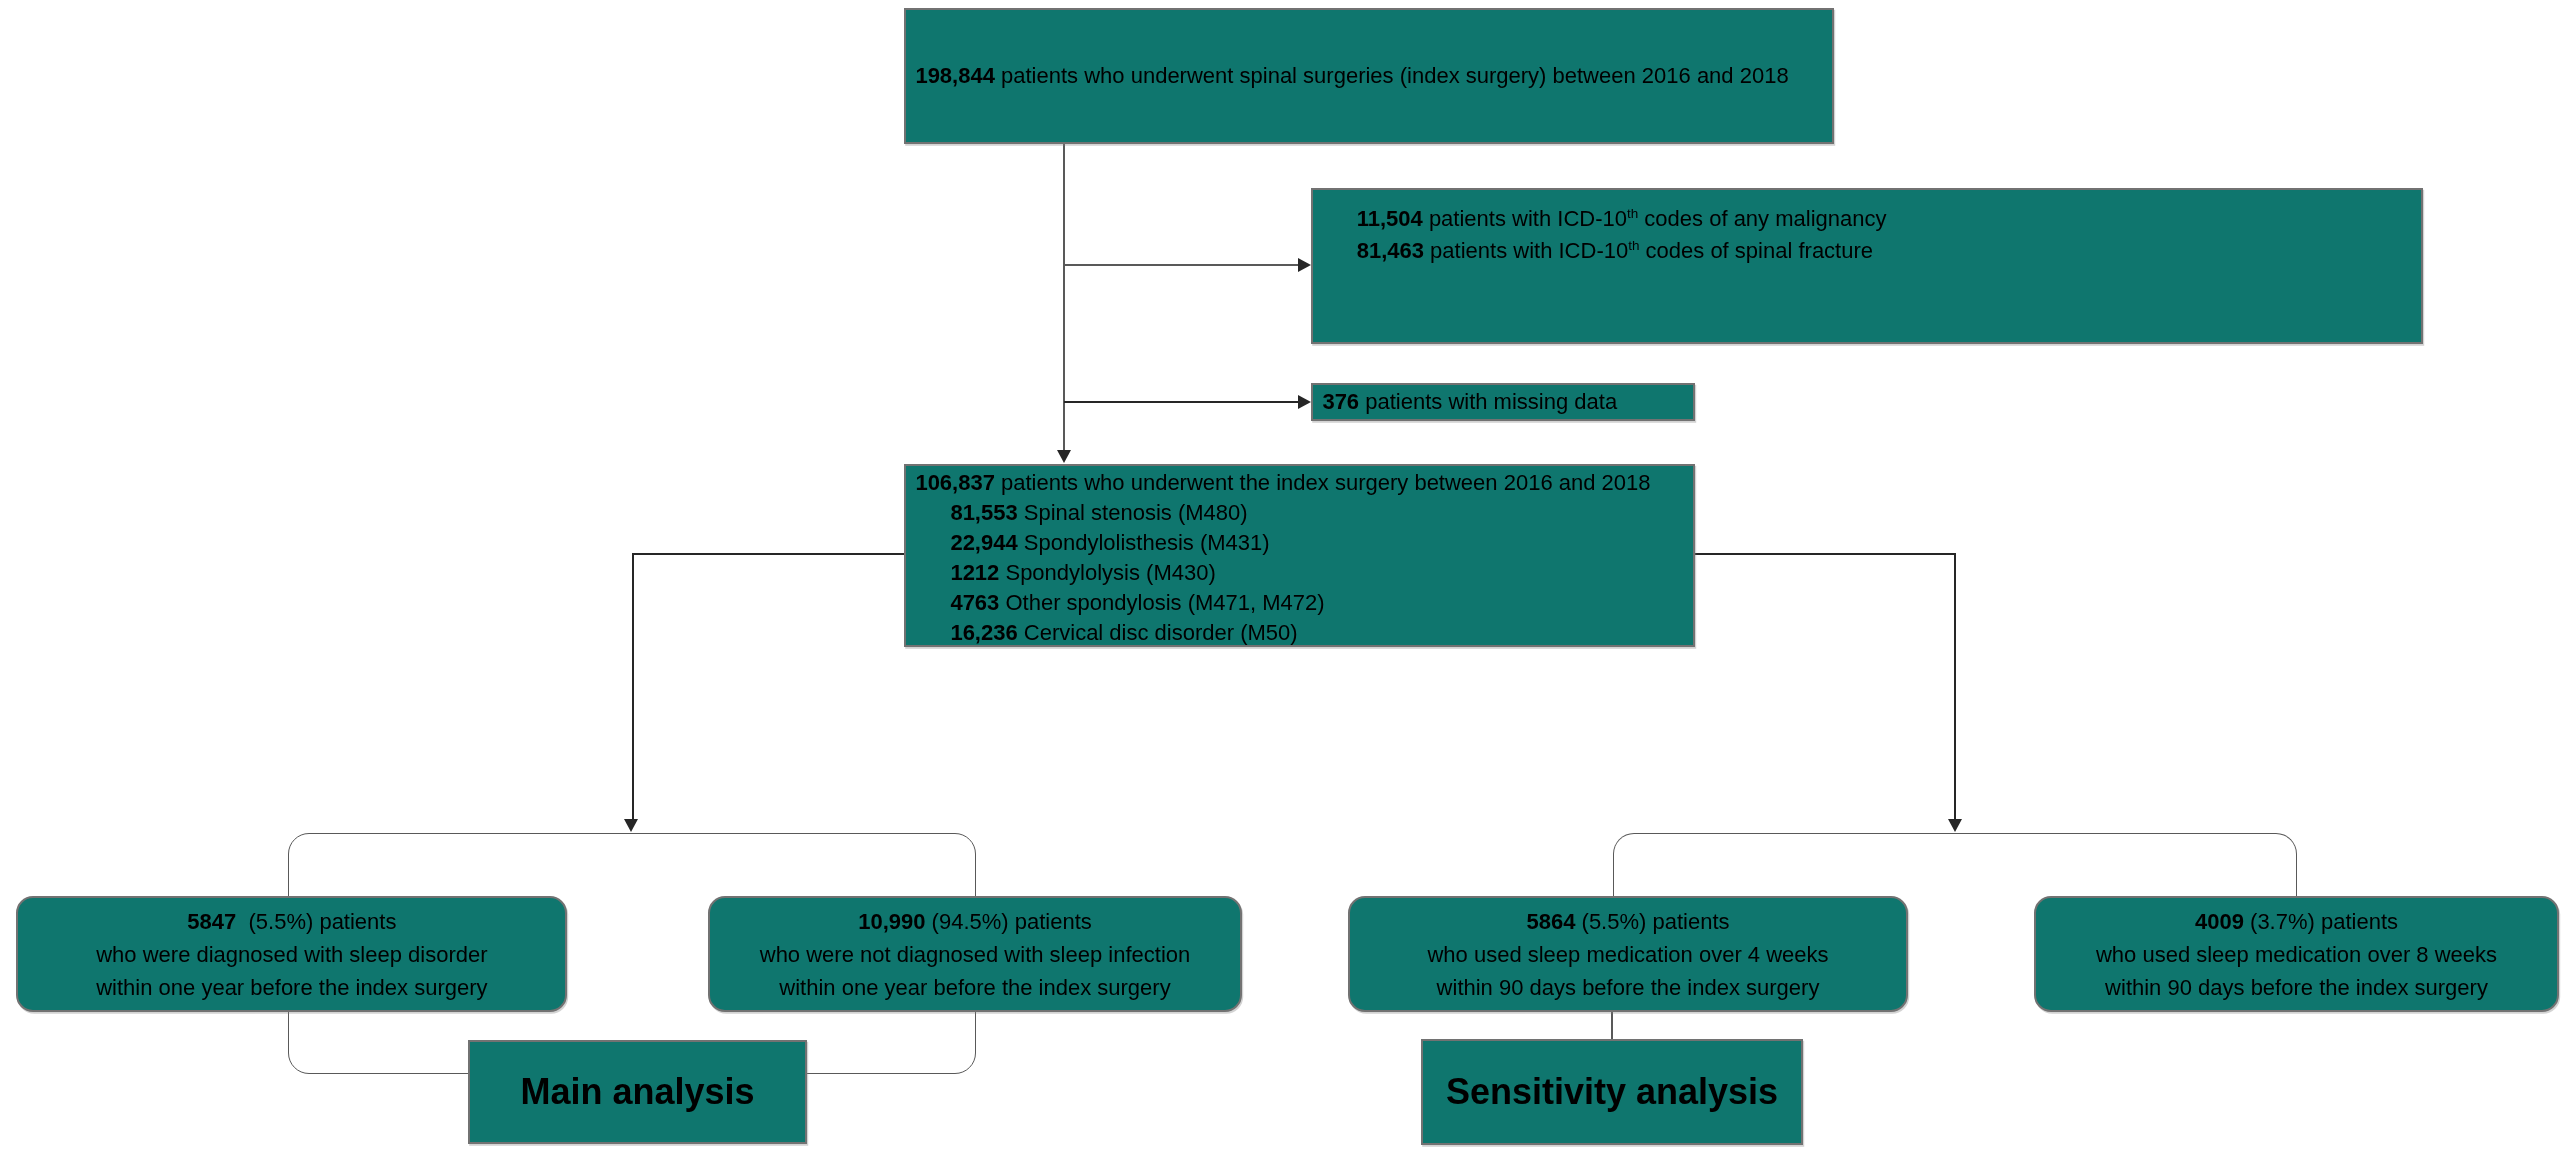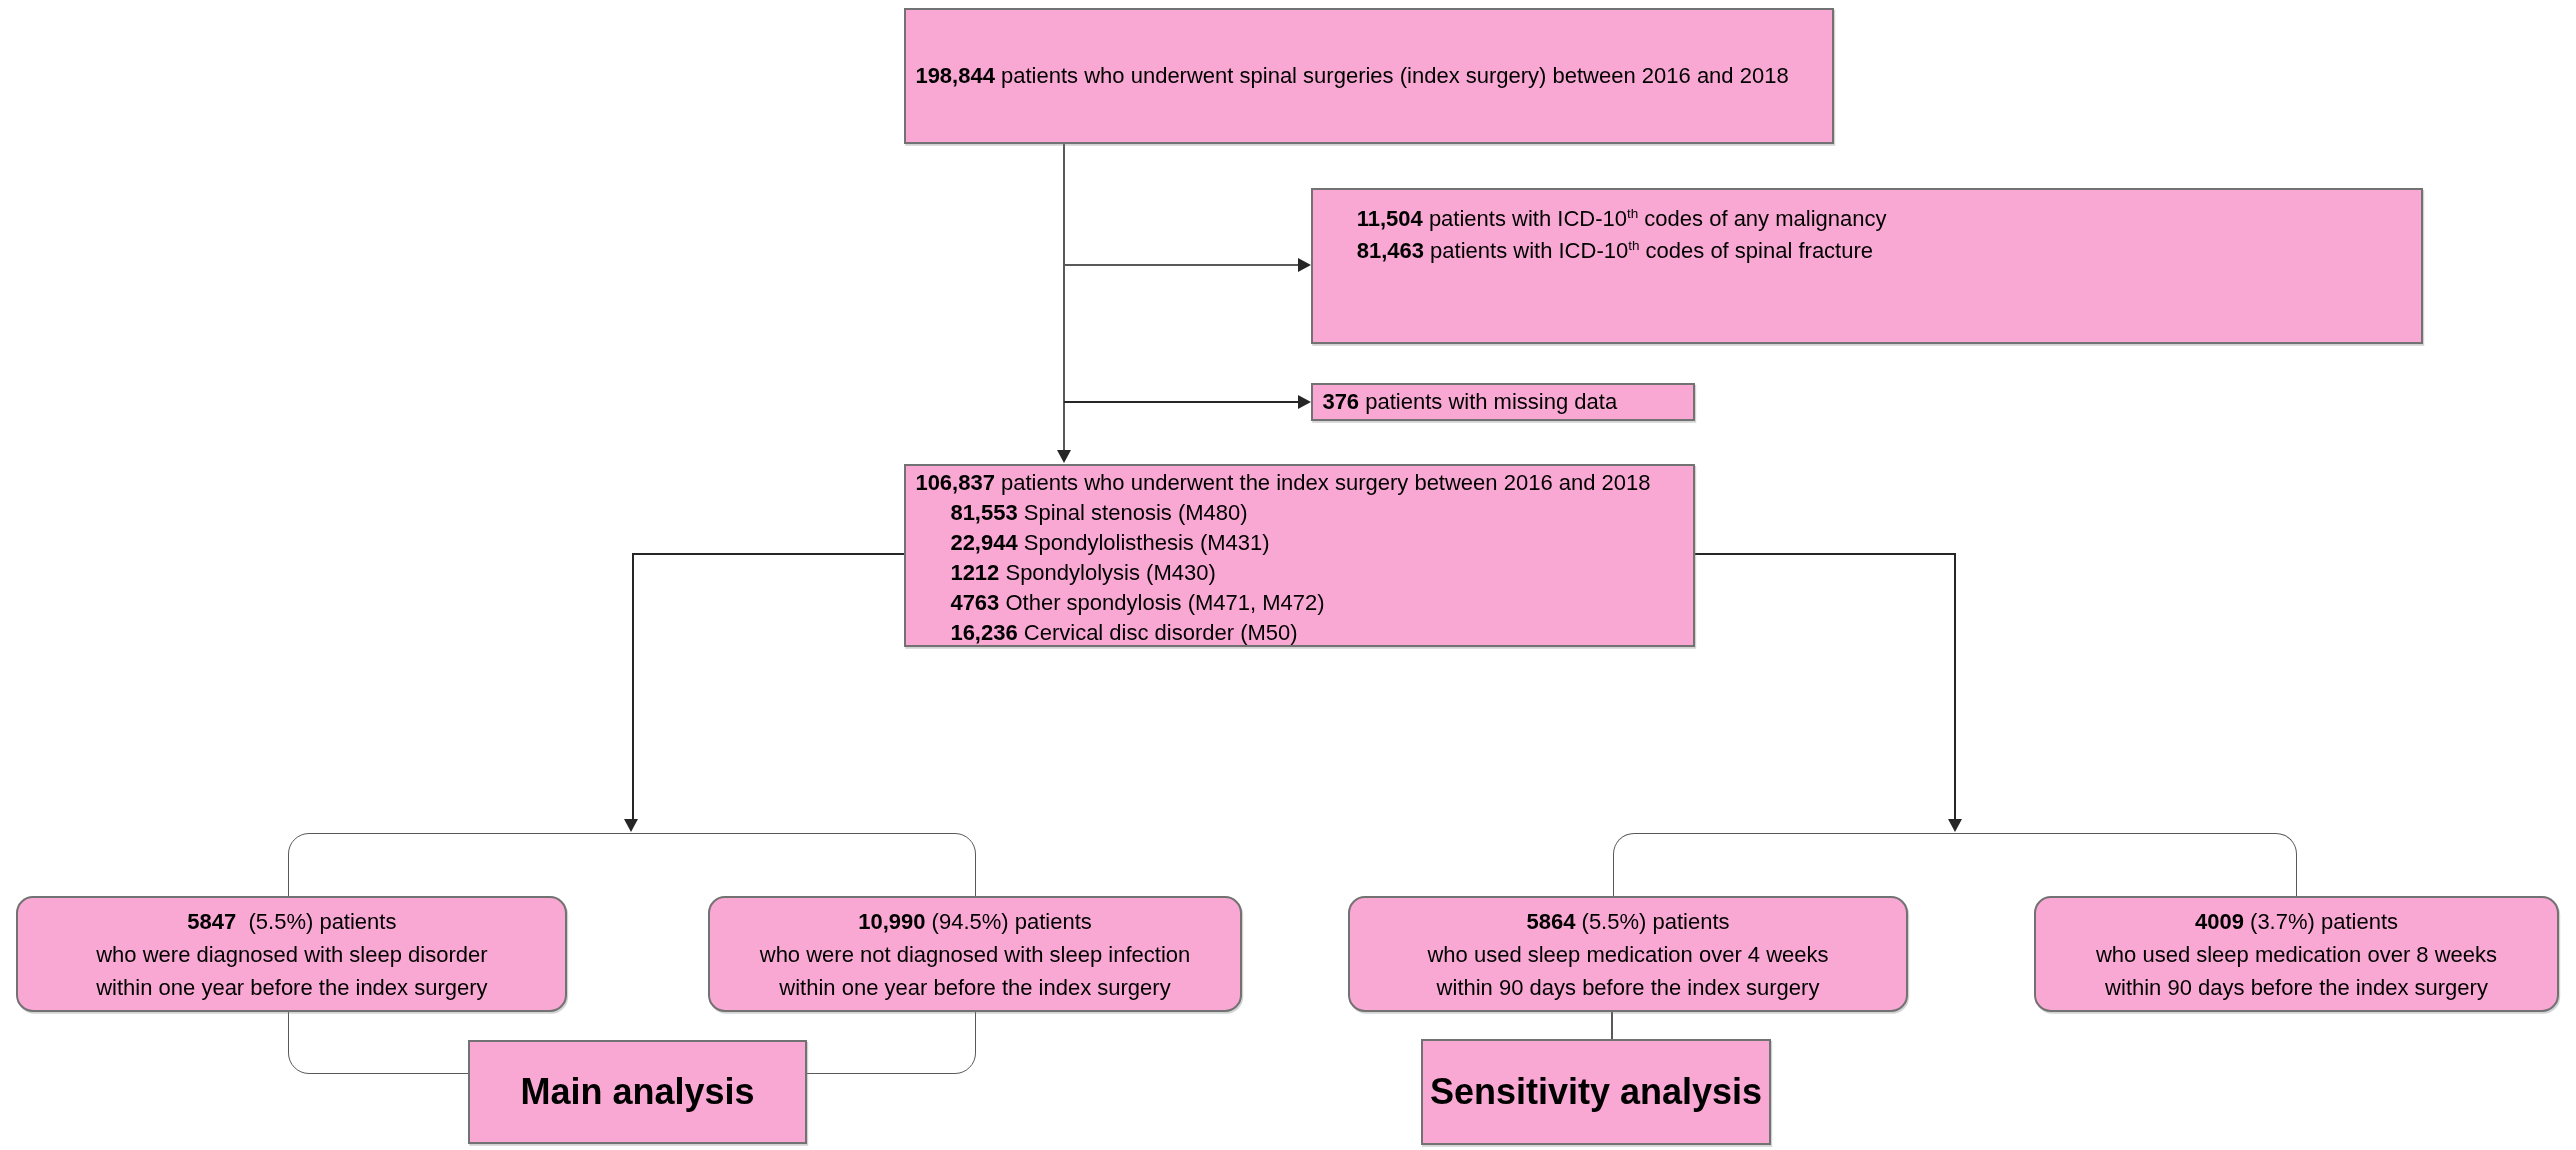--- a/index.html
+++ b/index.html
@@ -2,21 +2,21 @@
 <html style="font-size:9.4px"><head>
 <meta charset="utf-8">
 <style>
   html,body{margin:0;padding:0;background:#ffffff;}
   .canvas{
     position:relative;width:2576px;height:1150px;background:#ffffff;
     font-family:"Liberation Sans",sans-serif;color:#000;overflow:hidden;
   }
   
   .box{
-    position:absolute;background:#f9a8d4;border:2.3px solid #727272;
+    position:absolute;background:#0f766e;border:2.3px solid #727272;
     box-sizing:border-box;z-index:2;box-shadow:1.2px 1.8px 0 rgba(130,130,130,.35);
     font-size:22px;line-height:30.5px;
   }
   .vcenter{display:flex;align-items:center;}
   .center3{display:flex;flex-direction:column;justify-content:center;text-align:center;line-height:33px;border-radius:17px;}
   .b{font-weight:bold;}
   span.pre,span.b{white-space:pre;}
   sup{font-size:13.5px;vertical-align:super;line-height:0;}
   .labelbox{display:flex;align-items:center;justify-content:center;font-size:36px;font-weight:bold;}
   .xline{white-space:pre;}
@@ -98,18 +98,18 @@
   <div class="box center3" style="left:2034px;top:896px;width:525px;height:116px;">
     <div><span class="b">4009</span><span class="pre"> (3.7%) patients</span></div>
     <div>who used sleep medication over 8 weeks</div>
     <div>within 90 days before the index surgery</div>
   </div>
 
   <div class="box labelbox" style="left:468px;top:1040px;width:339px;height:104px;">
     <div>Main analysis</div>
   </div>
 
-  <div class="box labelbox" style="left:1421px;top:1039px;width:350px;height:106px;">
+  <div class="box labelbox" style="left:1421px;top:1039px;width:382px;height:106px;">
     <div>Sensitivity analysis</div>
   </div>
 
 </div>
 
 
 </body></html>

